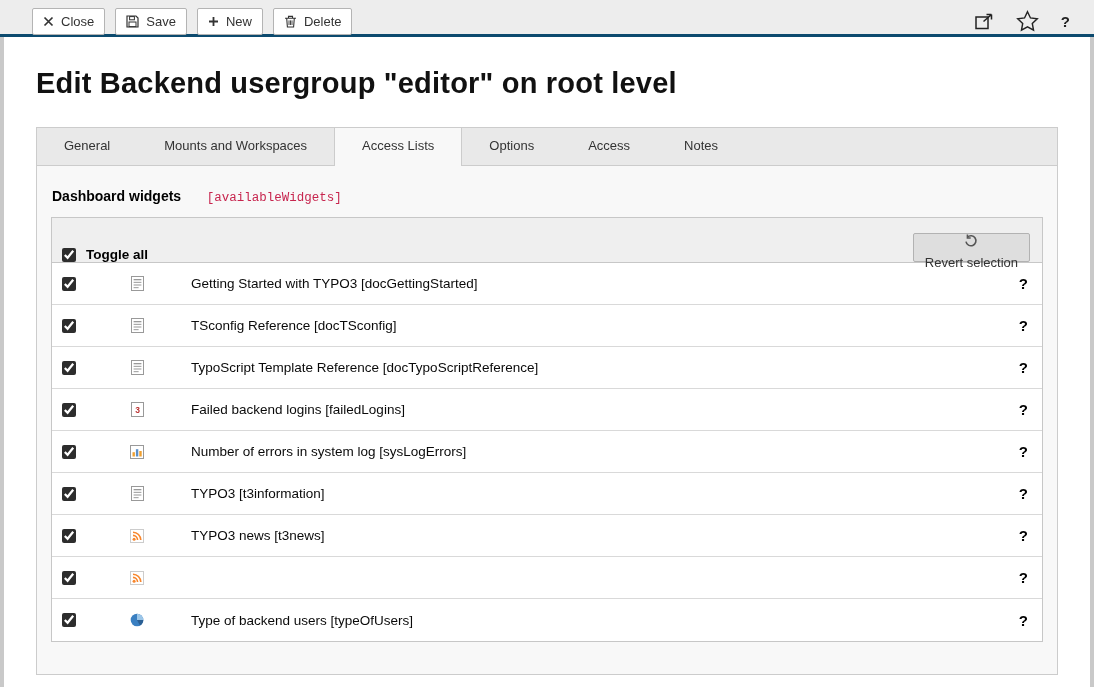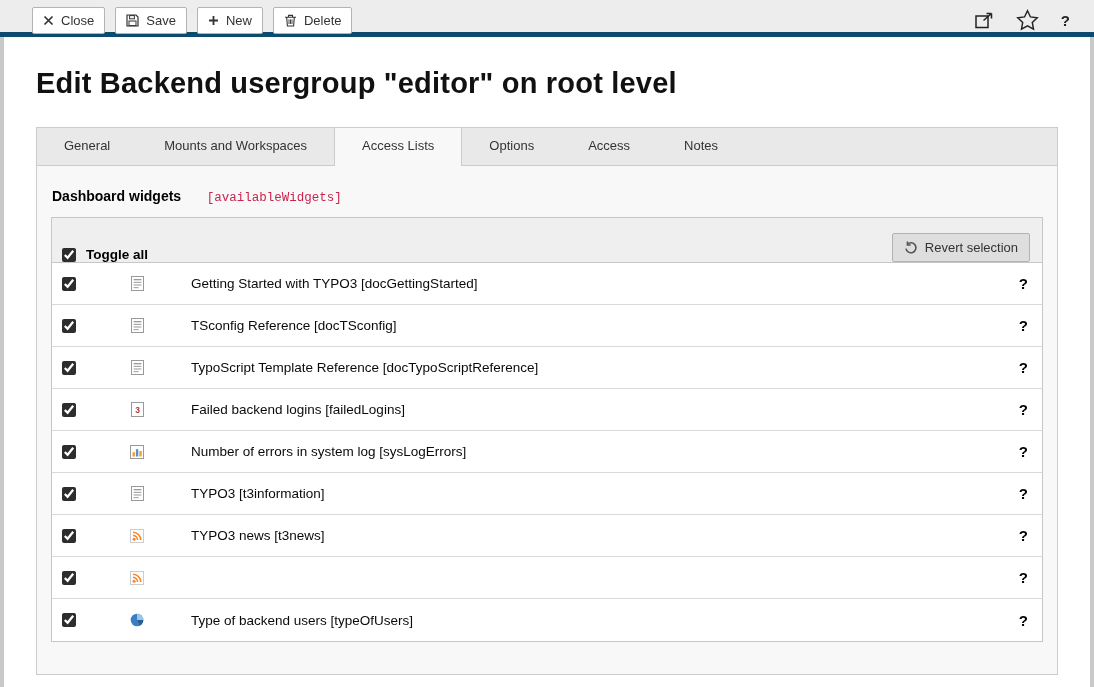--- a/index.html
+++ b/index.html
@@ -15,21 +15,21 @@
     height: 687px;
     overflow: hidden;
     background: #c9c9c9;
     position: relative;
   }
 
   
   .topbar {
     height: 37px;
     background: #ededed;
-    border-bottom: 5px solid #0c4a6e;
+    border-bottom: 3px solid #0c4a6e;
     display: flex;
     align-items: center;
     padding: 8px 22px 0 32px;
   }
   .topbar-left { display: flex; align-items: center; gap: 10px; }
   .tbtn {
     display: inline-flex;
     align-items: center;
     gap: 7px;
     background: #ffffff;
@@ -137,20 +137,21 @@
     gap: 7px;
     background: #dedede;
     border: 1px solid #b2b2b2;
     border-radius: 2px;
     height: 29px;
     padding: 0 11px;
     font-family: "Liberation Sans", sans-serif;
     font-size: 13px;
     color: #333;
     cursor: pointer;
+    flex-direction: column;
   }
   .trow {
     display: flex;
     align-items: center;
     height: 42px;
     padding: 0 12px 0 10px;
     background: #fff;
     border-bottom: 1px solid #d9d9d9;
     gap: 40px;
   }

